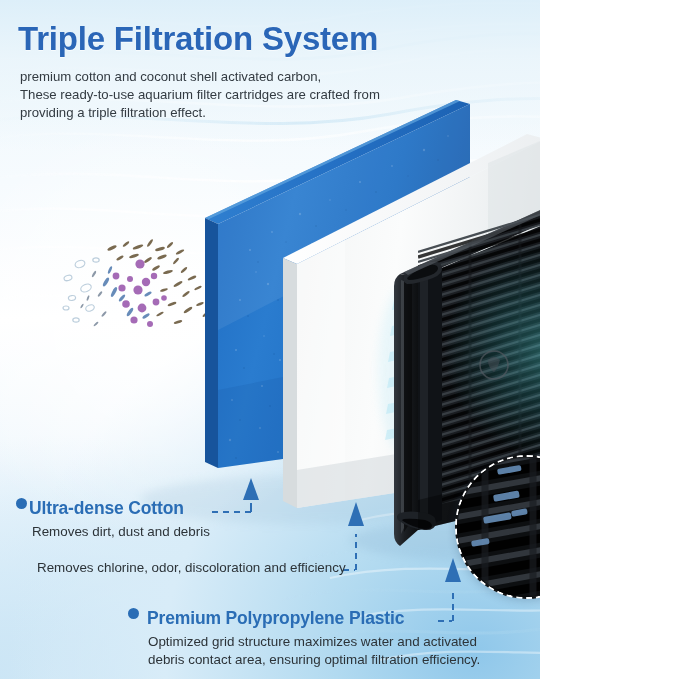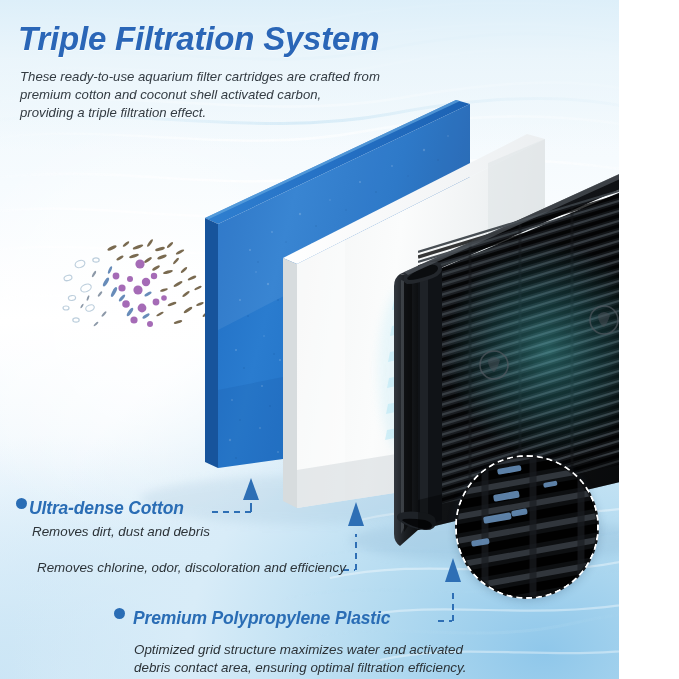--- a/index.html
+++ b/index.html
@@ -2,26 +2,25 @@
 <html><head>
 <meta charset="utf-8">
 <style>
   html, body {
     margin: 0;
     padding: 0;
     background: #ffffff;
   }
   #page {
     position: relative;
-    width: 619px;
+    width: 540px;
     height: 679px;
     overflow: hidden;
     font-family: "Liberation Sans", sans-serif;
     background: #e5e5e5;
-    font-style: italic;
   }
 
   
   .bg-base {
     position: absolute;
     inset: 0;
     background:
       radial-gradient(120% 80% at 88% 96%, #8fc7ea 0%, #b2daf0 22%, #d8ecf8 48%, rgba(255,255,255,0) 72%),
       radial-gradient(90% 60% at 10% 100%, #cfe7f6 0%, rgba(255,255,255,0) 60%),
       linear-gradient(178deg, #eef7fc 0%, #f6fbfe 26%, #ffffff 46%, #f1f8fd 66%, #d9edf9 86%, #b6dcf2 100%);
@@ -109,23 +108,23 @@
     line-height: 18px;
   }
   .co1 { left: 16px; top: 498px; }
   .co1 .dot { margin-right: 2px; }
   .co1 .sub-label { margin-left: 16px; margin-top: 4px; }
 
   .co2 { left: 16px; top: 555px; }
   .co2 .dot { margin-right: 8px; }
   .co2 .sub-label { margin-left: 21px; margin-top: 4px; }
 
-  .co3 { left: 114px; top: 608px; }
+  .co3 { left: 128px; top: 608px; }
   .co3 .dot { margin-right: 8px; }
-  .co3 .sub-label { margin-left: 20px; margin-top: 12px; }
+  .co3 .sub-label { margin-left: 20px; margin-top: 4px; }
   .co3 .sub-label div { white-space: nowrap; }
 
   
   .leaders { position: absolute; inset: 0; pointer-events: none; }
 </style>
 </head>
 <body>
 
 <div id="page">
 
@@ -170,22 +169,22 @@
       <path d="M380 660 C 470 640, 560 664, 660 646"></path>
     </g>
   </svg>
 
   <div class="bg-topsheen"></div>
   <div class="bg-glow-lr"></div>
 
   <div class="title">Triple Filtration System</div>
 
   <div class="subtitle">
+    <div>premium cotton and coconut shell activated carbon,</div>
     <div>These ready-to-use aquarium filter cartridges are crafted from</div>
-    <div>premium cotton and coconut shell activated carbon,</div>
     <div>providing a triple filtration effect.</div>
   </div>
 
   <svg class="debris" width="180" height="110" viewBox="0 0 180 110">
     <g opacity=".9">
       <g fill="#6b5a3e">
         <ellipse cx="52" cy="16" rx="5" ry="1.6" transform="rotate(-25 52 16)"></ellipse>
         <ellipse cx="66" cy="12" rx="4" ry="1.3" transform="rotate(-40 66 12)"></ellipse>
         <ellipse cx="78" cy="15" rx="5.5" ry="1.5" transform="rotate(-20 78 15)"></ellipse>
         <ellipse cx="90" cy="11" rx="4.5" ry="1.4" transform="rotate(-55 90 11)"></ellipse>

